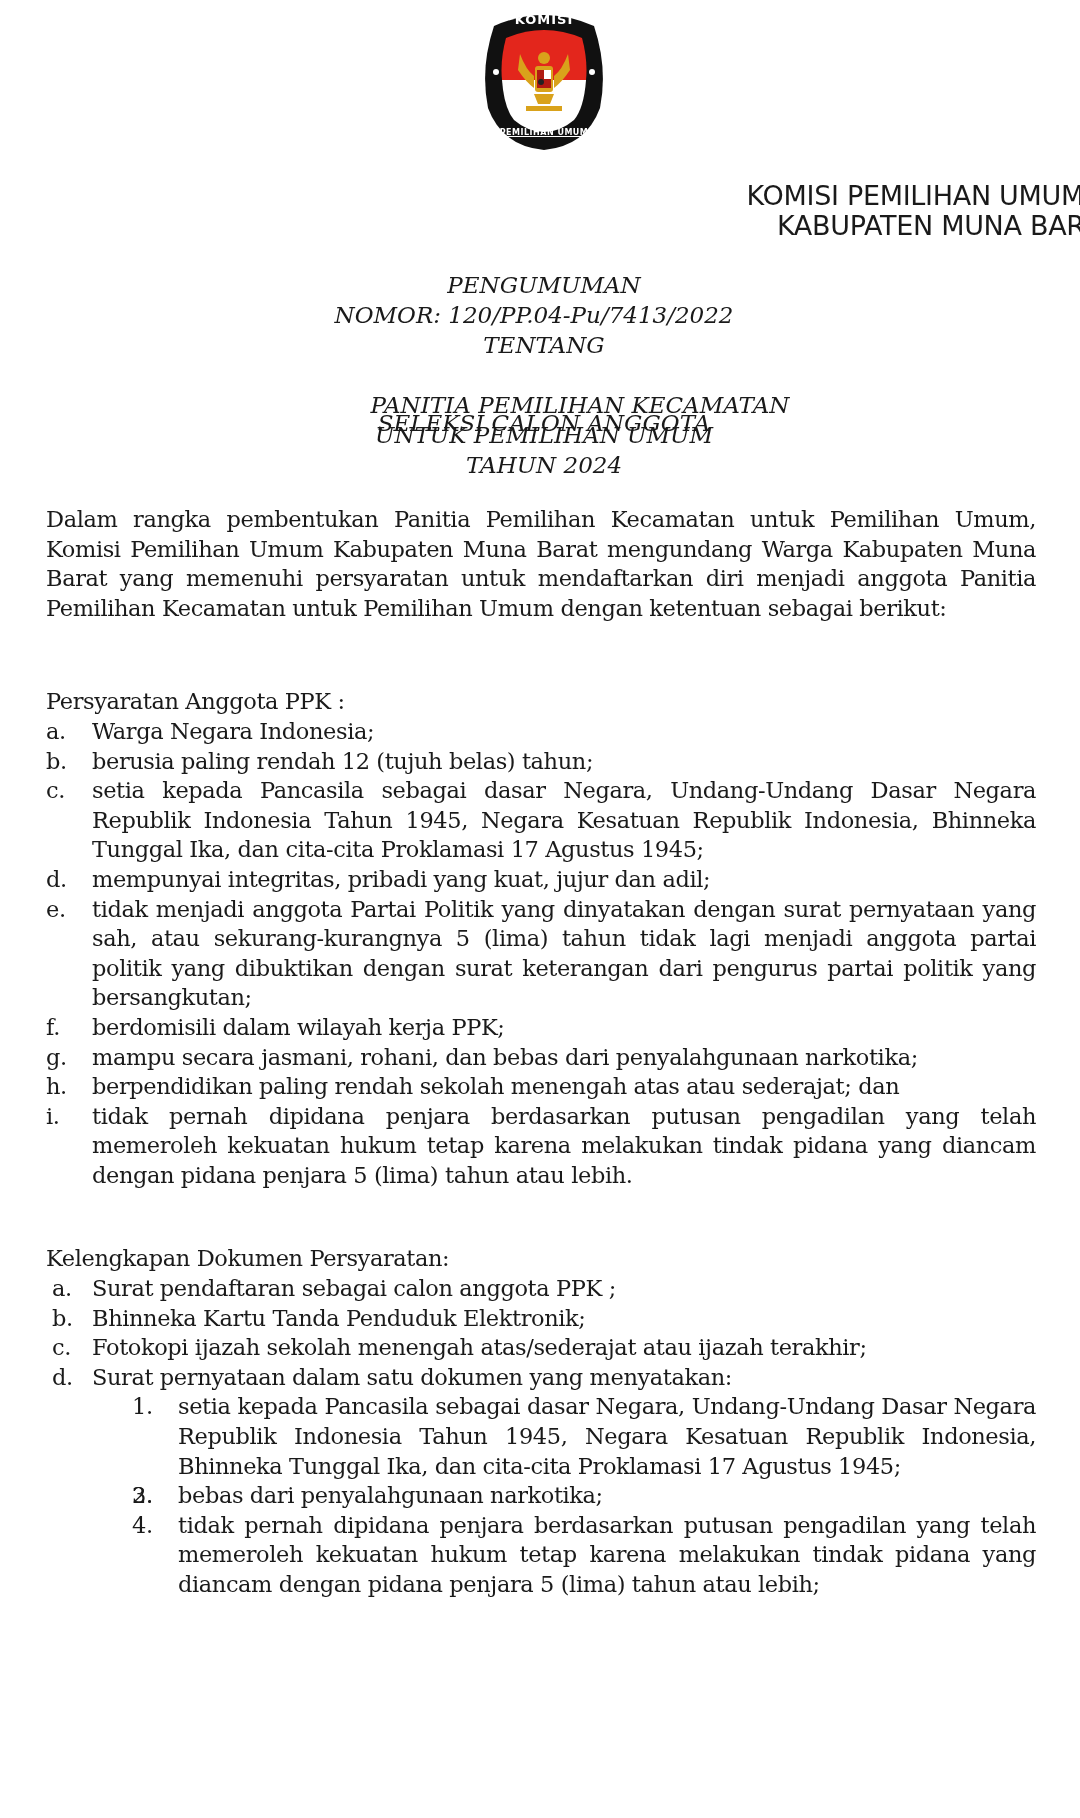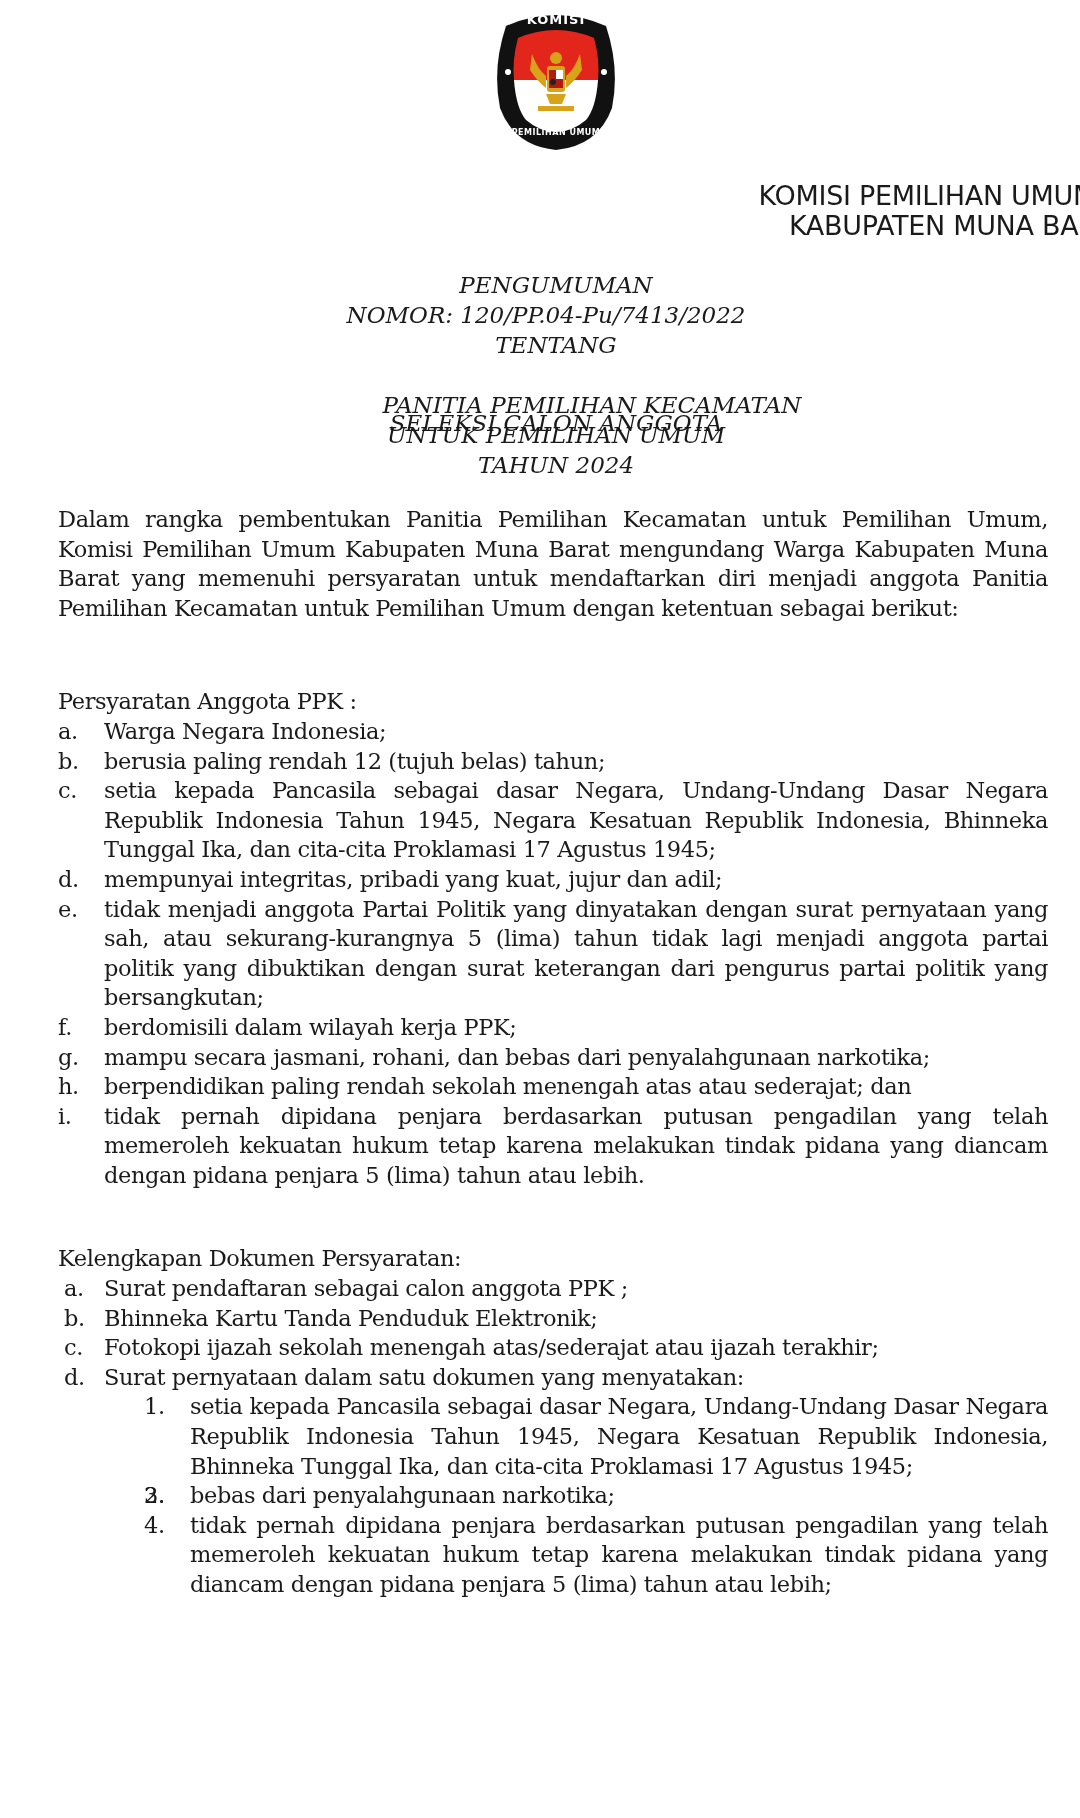--- a/index.html
+++ b/index.html
@@ -1,21 +1,21 @@
 <!DOCTYPE html>
 <html><head>
 <meta charset="utf-8">
 <style>
   html, body { margin: 0; padding: 0; background: #ffffff; }
   body {
     width: 1080px; height: 1818px; overflow: hidden; position: relative;
     color: #1a1a1a;
     font-family: "DejaVu Serif", "Liberation Serif", serif;
   }
-  .page { position: absolute; left: 16px; top: 0; width: 904px; height: 1818px; }
+  .page { position: absolute; left: 4px; top: 0; width: 904px; height: 1818px; }
 
   
   .logo { position: absolute; left: 470px; top: 8px; width: 140px; height: 144px; }
 
   
   .org { position: absolute; left: 0; width: 1080px; text-align: right;
          font-family: "DejaVu Sans", "Liberation Sans", sans-serif;
          font-size: 27px; letter-spacing: -0.3px; }
   .org1 { top: 180px; }
   .org2 { top: 210px; padding-left: 32px; }
@@ -70,21 +70,21 @@
       <rect x="63" y="62" width="14" height="18" fill="#b01a12"></rect>
       <rect x="70" y="62" width="7" height="9" fill="#ffffff"></rect>
       <circle cx="67" cy="74" r="3" fill="#222"></circle>
       <path d="M60 86 L80 86 L76 96 L64 96 Z" fill="#d9a21b"></path>
       <rect x="52" y="98" width="36" height="5" fill="#d9a21b"></rect>
     </g>
     <circle cx="22" cy="64" r="3" fill="#ffffff"></circle>
     <circle cx="118" cy="64" r="3" fill="#ffffff"></circle>
   </svg>
   <div style="position:absolute;left:470px;top:12px;width:140px;text-align:center;color:#fff;font-family:'DejaVu Sans',sans-serif;font-weight:bold;font-size:13px;letter-spacing:1px;">KOMISI</div>
-  <div style="position:absolute;left:470px;top:128px;width:140px;text-align:center;color:#fff;font-family:'DejaVu Sans',sans-serif;font-weight:bold;font-size:8px;letter-spacing:0.5px;">PEMILIHAN UMUM</div>
+  <div style="position:absolute;left:470px;top:128px;width:140px;text-align:center;color:#fff;font-family:'DejaVu Sans',sans-serif;font-weight:bold;font-size:8px;letter-spacing:0.5px;text-decoration:underline;">PEMILIHAN UMUM</div>
 
   <div class="org org1">KOMISI PEMILIHAN UMUM</div>
   <div class="org org2">KABUPATEN MUNA BARAT</div>
 
   <div class="title t1">PENGUMUMAN</div>
   <div class="title t2">NOMOR: 120/PP.04-Pu/7413/2022</div>
   <div class="title t3">TENTANG</div>
   <div class="title t4">SELEKSI CALON ANGGOTA</div>
   <div class="title t5">PANITIA PEMILIHAN KECAMATAN</div>
   <div class="title t6">UNTUK PEMILIHAN UMUM</div>

